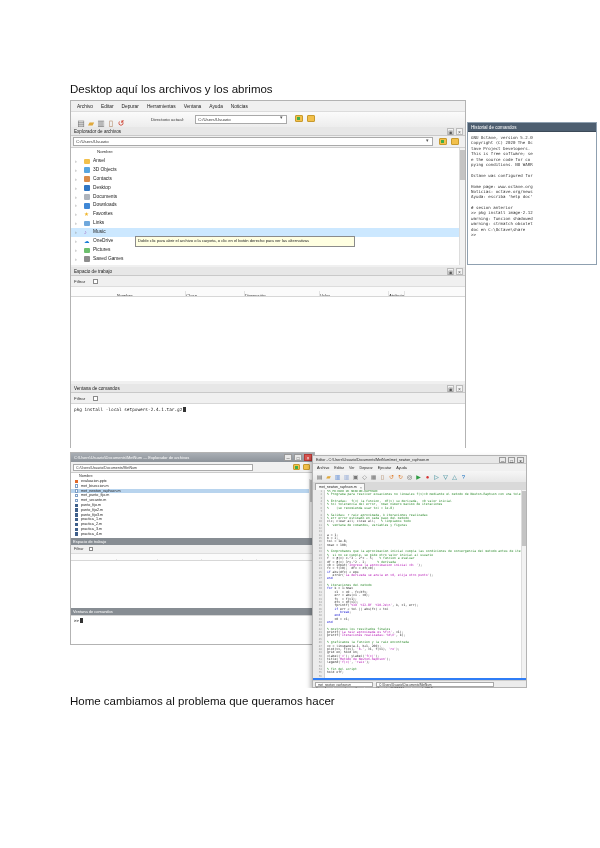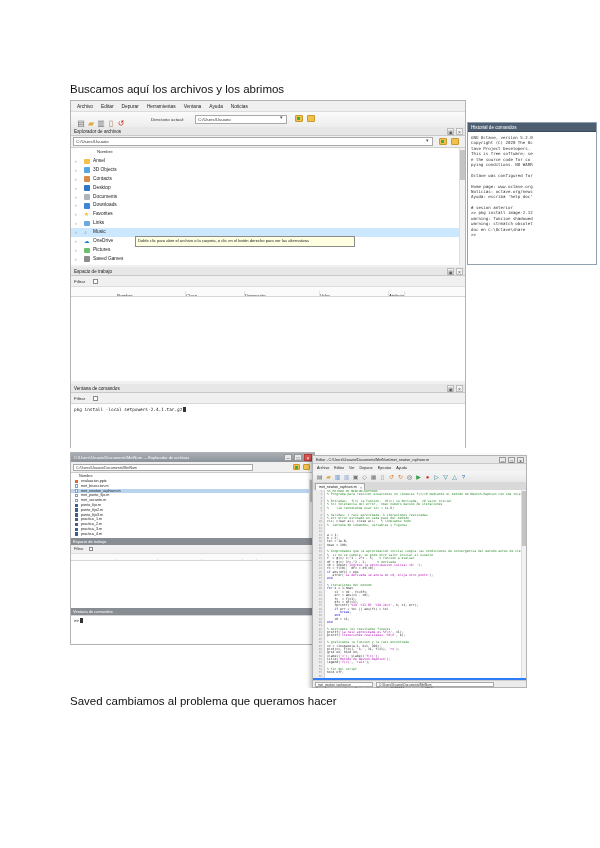--- a/index.html
+++ b/index.html
@@ -89,21 +89,21 @@
   .ibox{position:absolute;top:0.5px;height:5px;background:#fff;border:1px solid #a8a8a8;box-sizing:border-box;
         font-size:3.1px;line-height:4.5px;padding:0 2px;color:#333;white-space:nowrap;overflow:hidden;}
   .statusrow{position:absolute;left:0;right:0;display:flex;gap:7px;padding-left:3px;align-items:center;}
   .statusrow .ss{font-size:3.2px;color:#333;border-right:1px solid #ccc;padding-right:7px;}
 </style>
 </head>
 <body>
 
 <div class="page">
 
-  <div class="cap" style="top:83px;">Buscamos aquí los archivos y los abrimos</div>
+  <div class="cap" style="top:83px;">Desktop aquí los archivos y los abrimos</div>
 
   <div class="shot" style="left:70px;top:100px;width:527px;height:348px;">
 
     <div class="win" style="left:0;top:0;width:396px;height:348px;">
 
       <div class="menubar1">
           <span class="mi">Archivo</span>
           <span class="mi">Editar</span>
           <span class="mi">Depurar</span>
           <span class="mi">Herramientas</span>
@@ -459,14 +459,14 @@
       </div>
       <div class="statusrow" style="top:230px;height:6px;">
         <span class="ss">línea: 1</span>
         <span class="ss">columna: 1</span>
         <span class="ss">codificación: SYSTEM</span>
         <span class="ss" style="border-right:none;">eol: CRLF</span>
       </div>
     </div>
   </div>
 
-  <div class="cap" style="top:695px;">Saved cambiamos al problema que queramos hacer</div>
+  <div class="cap" style="top:695px;">Home cambiamos al problema que queramos hacer</div>
 </div>
 
 </body></html>

